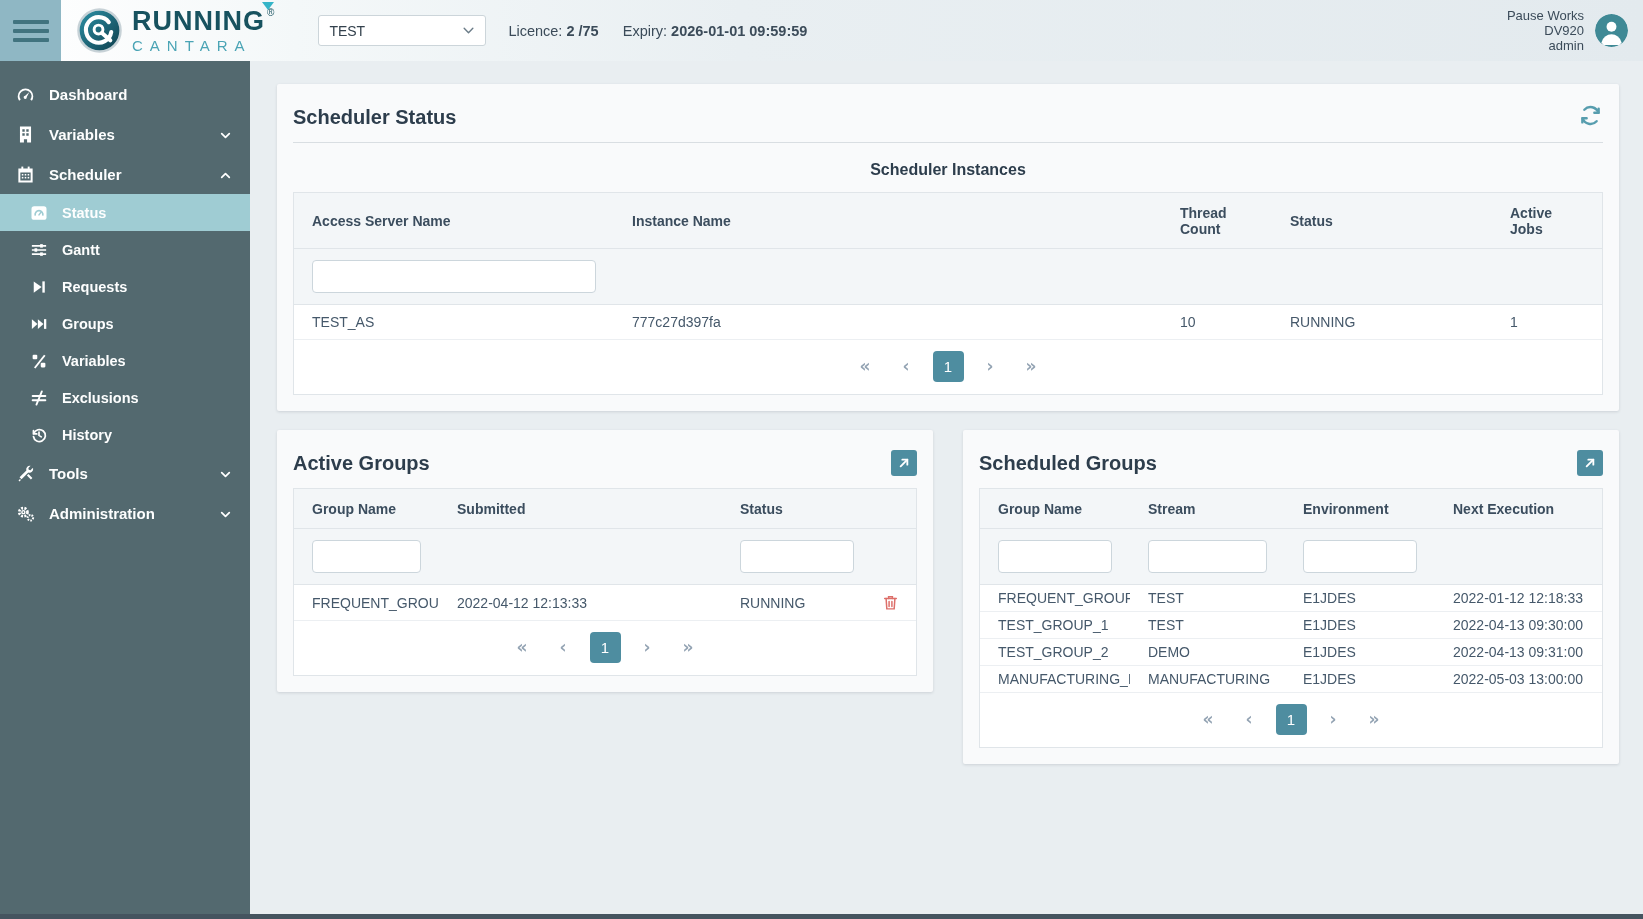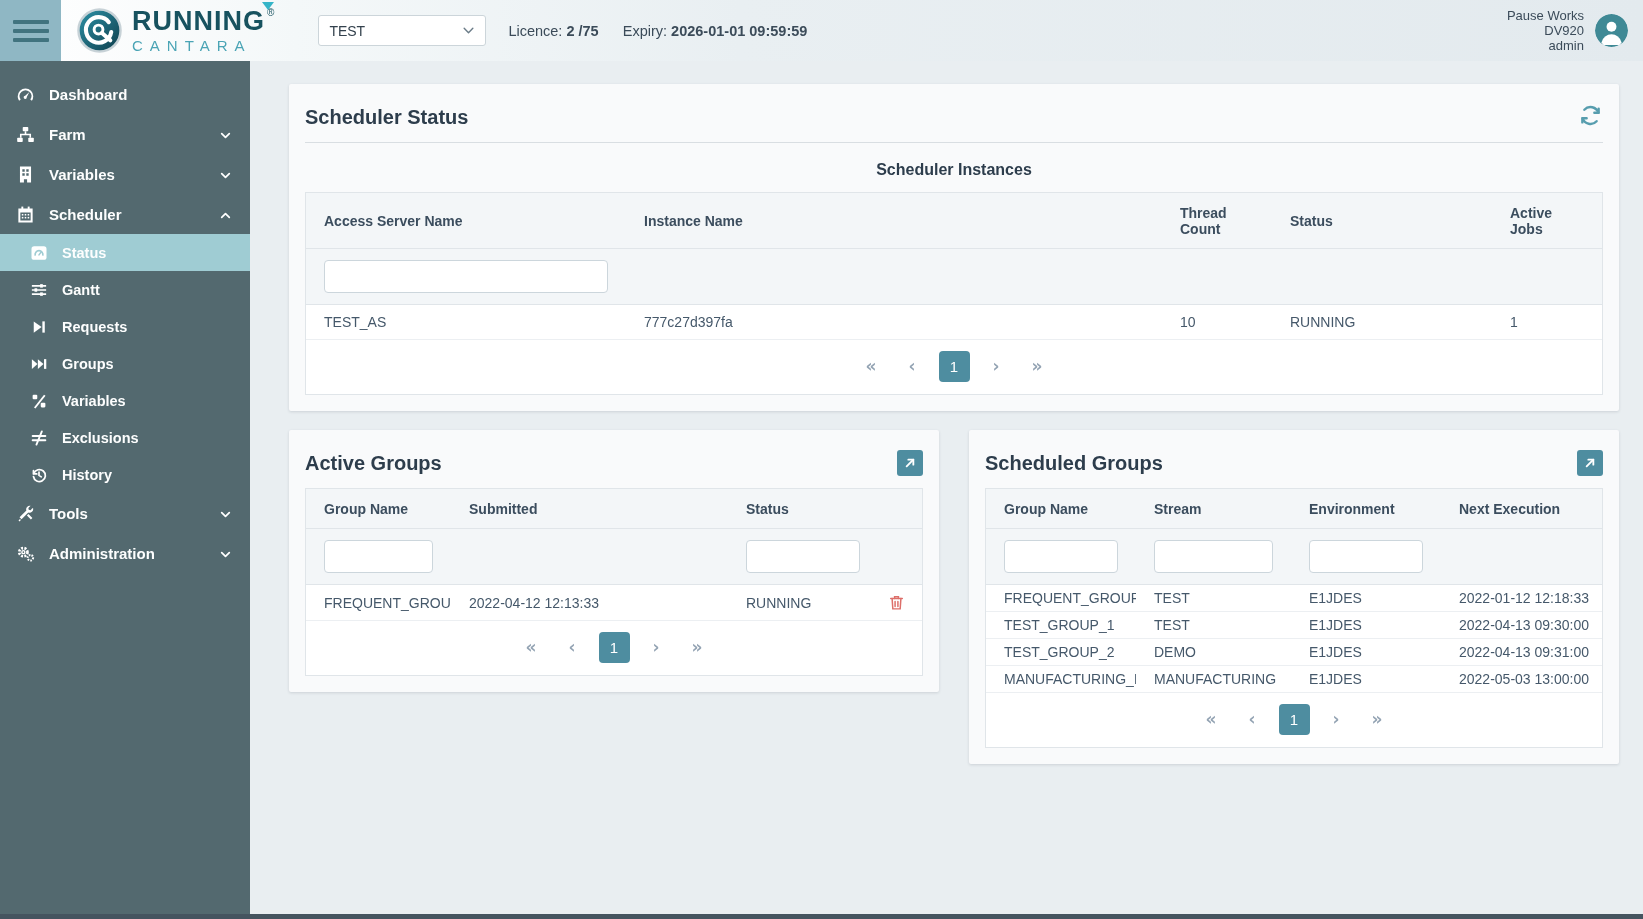--- a/index.html
+++ b/index.html
@@ -46,21 +46,21 @@
     font-size:15px; font-weight:600; cursor:pointer; }
   .nav-item .ic { width:19px; height:19px; flex:0 0 19px; color:#fff; }
   .nav-item .chev { margin-left:auto; width:13px; height:13px; color:#fff; }
   .sub-item { height:37px; display:flex; align-items:center; gap:14px; padding:0 18px 0 30px;
     font-size:14.5px; font-weight:600; cursor:pointer; }
   .sub-item .ic { width:18px; height:18px; flex:0 0 18px; color:#fff; }
   .sub-item.active { background:#9fccd3; }
   .ic svg { width:100%; height:100%; display:block; }
 
   
-  main { flex:1; min-width:0; padding:23px 24px 0 27px;margin-left:12px; }
+  main { flex:1; min-width:0; padding:23px 24px 0 27px; }
   .card { background:#f9fafb; border-radius:2px; box-shadow:0 1px 3px rgba(30,45,55,.14); padding:12px 16px 16px; }
   .card-title-row { display:flex; align-items:center; justify-content:space-between; padding:8px 0 12px; }
   .card-title { font-size:20px; font-weight:700; color:#2d3d4c; }
   .icon-btn { width:26px; height:26px; border:none; border-radius:3px; background:#4e8da0; color:#fff;
     display:flex; align-items:center; justify-content:center; cursor:pointer; padding:0; }
   .icon-btn svg { width:16px; height:16px; }
   .refresh-btn { background:transparent; color:#579dae; width:26px; height:26px; border:none; cursor:pointer; padding:0; }
   .refresh-btn svg { width:23px; height:23px; }
   .divider { height:1px; background:#d9dee2; margin:0 0 6px; }
   .section-heading { font-size:16px; font-weight:700; color:#2d3d4c; padding:12px 0 13px;text-align:center; }
@@ -161,34 +161,20 @@
         <span class="ic">
           <svg viewBox="0 0 24 24" fill="currentColor">
               <path d="M12 4.5A9.8 9.8 0 0 0 2.2 14.3c0 2 .6 3.9 1.7 5.5l2-1.4a7.4 7.4 0 1 1 12.2 0l2 1.4a9.76 9.76 0 0 0 1.7-5.5A9.8 9.8 0 0 0 12 4.5z"></path>
               <path d="M13.6 15.2l3.3-6.5-5.3 5a2 2 0 1 0 2 1.5z"></path>
             </svg>
         </span>
         <span>Dashboard</span>
       </div>
       <div class="nav-item">
         <span class="ic">
-          <svg viewBox="0 0 24 24" fill="currentColor">
-              <rect x="8.5" y="2.5" width="7" height="5.5" rx="1"></rect>
-              <rect x="1.5" y="16" width="7" height="5.5" rx="1"></rect>
-              <rect x="15.5" y="16" width="7" height="5.5" rx="1"></rect>
-              <path d="M11 8h2v3H19v5h-2v-3H7v3H5v-5h6z"></path>
-            </svg>
-        </span>
-        <span>Farm</span>
-        <span class="chev"><svg viewBox="0 0 24 24" fill="none" stroke="currentColor" stroke-width="3.2" stroke-linecap="round" stroke-linejoin="round">
-              <path d="M5 8.5l7 7 7-7"></path>
-            </svg></span>
-      </div>
-      <div class="nav-item">
-        <span class="ic">
           <svg viewBox="0 0 24 24" fill="currentColor" fill-rule="evenodd">
               <path d="M5 2h14v20h-5v-4h-4v4H5V2zm3 3.5h3v3H8v-3zm5 0h3v3h-3v-3zM8 10.5h3v3H8v-3zm5 0h3v3h-3v-3z"></path>
             </svg>
         </span>
         <span>Variables</span>
         <span class="chev"><svg viewBox="0 0 24 24" fill="none" stroke="currentColor" stroke-width="3.2" stroke-linecap="round" stroke-linejoin="round">
               <path d="M5 8.5l7 7 7-7"></path>
             </svg></span>
       </div>
       <div class="nav-item">

